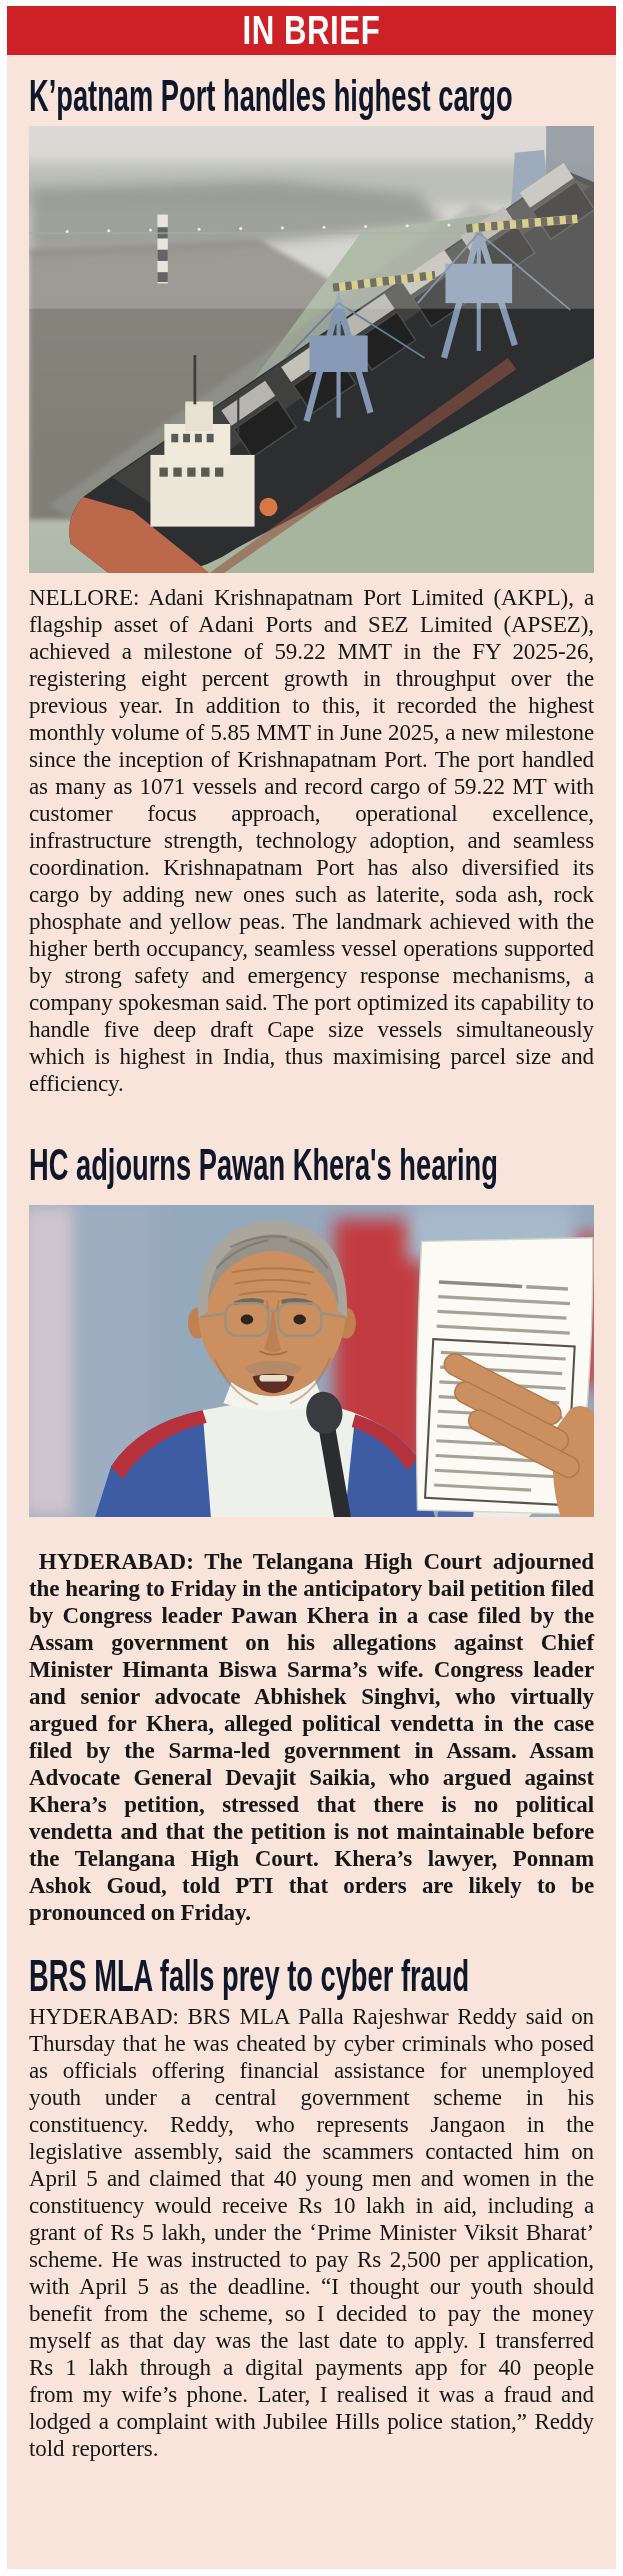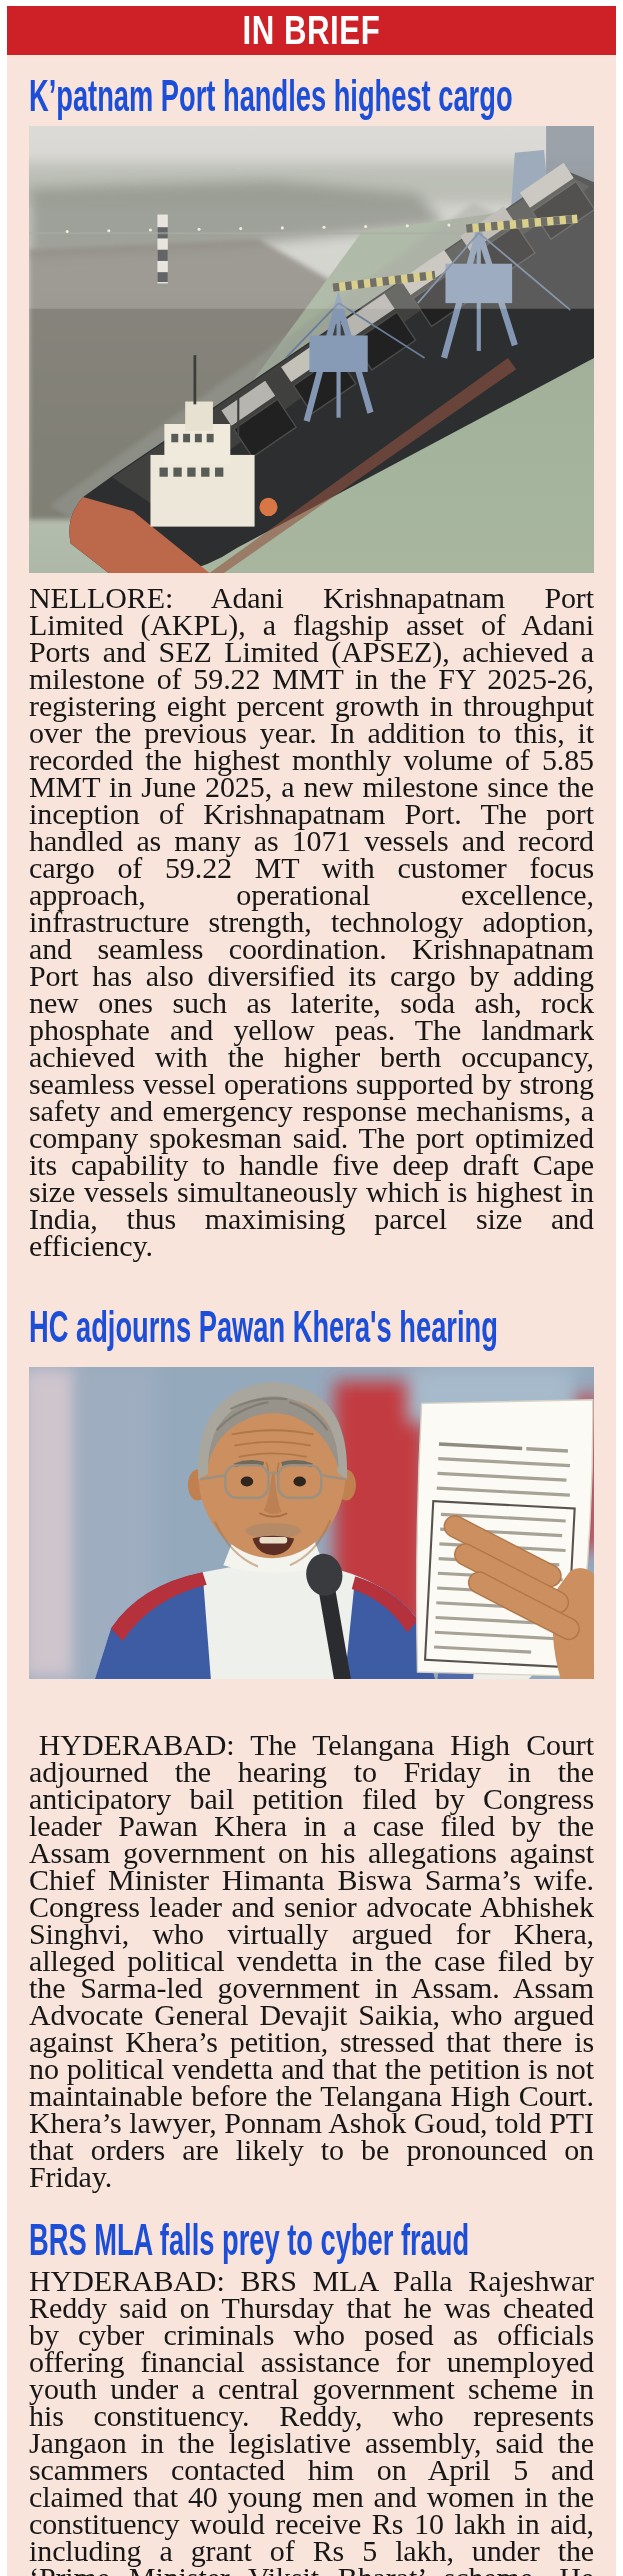--- a/index.html
+++ b/index.html
@@ -17,37 +17,37 @@
     display:flex; align-items:center; justify-content:center;
   }
   .banner-text {
     font-family:"Liberation Sans", sans-serif;
     font-weight:700; font-size:40px; line-height:1; color:#ffffff;
     display:inline-block; transform:scaleX(0.78); letter-spacing:0.7px;
   }
   .story { padding:0 22px; }
   .headline {
     font-family:"Liberation Sans", sans-serif;
-    font-weight:700; color:#1d4ed8;
+    font-weight:700; color:#0f172a;
     font-size:44px; line-height:46px; white-space:nowrap;
   }
   .headline .cond { display:inline-block; transform:scaleX(0.62); transform-origin:left center; }
   .h1 { margin:18.3px 0 7px; }
   .h2 { margin:45px 0 17px;text-align:right; }
   .h3 { margin:27px 0 4.2px;text-decoration:underline; }
   .photo { height:447px; overflow:hidden; }
   .photo svg { width:100%; height:100%; display:block; }
   .photo-2 { height:312px; }
   .body-text {
     margin-top:11.3px;
-    font-size:30px; line-height:27px;
+    font-size:23px; line-height:27px;
     text-align:justify; color:#171717;
     letter-spacing:-0.1px;
   }
-  .body-2 { margin-top:52px; text-indent:9.8px; }
+  .body-2 { margin-top:31px; text-indent:9.8px;font-weight:bold; }
   .body-3 { margin-top:1px; word-spacing:1.8px; }
 </style>
 </head>
 <body>
 
 <div class="page">
 
   <header class="banner">
     <span class="banner-text">IN BRIEF</span>
   </header>

